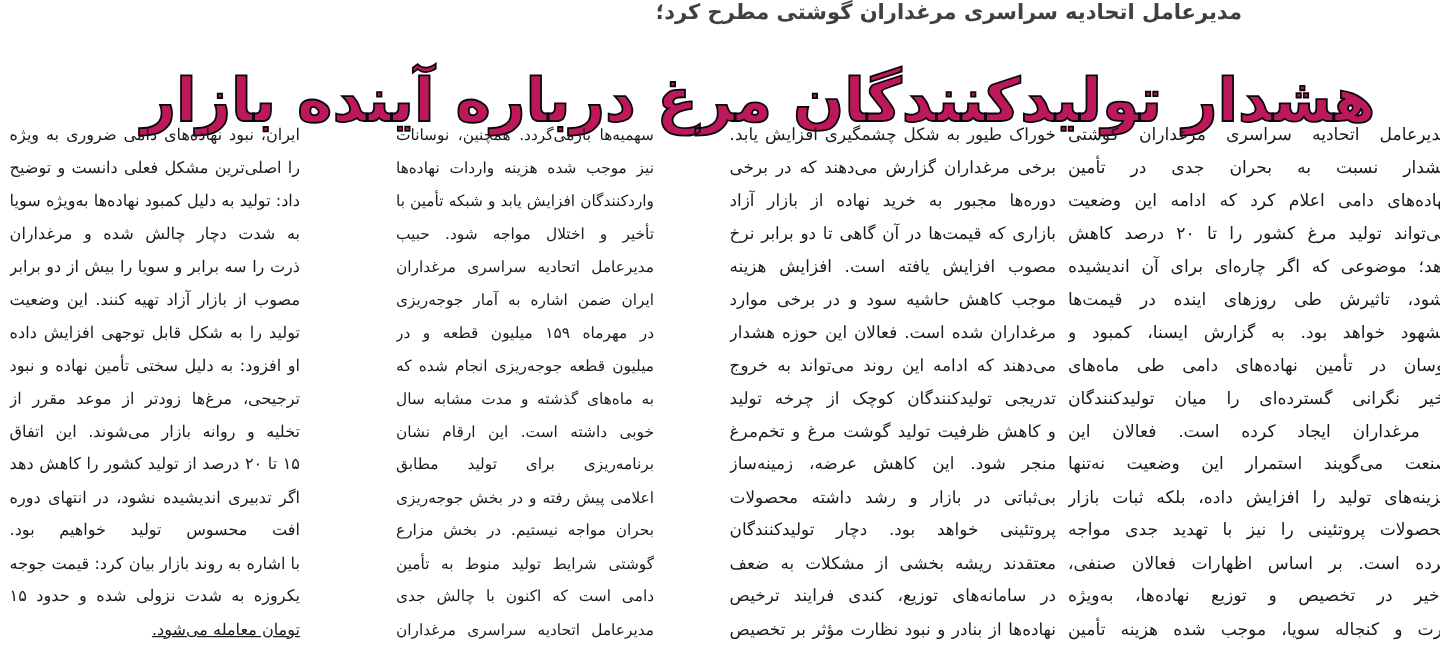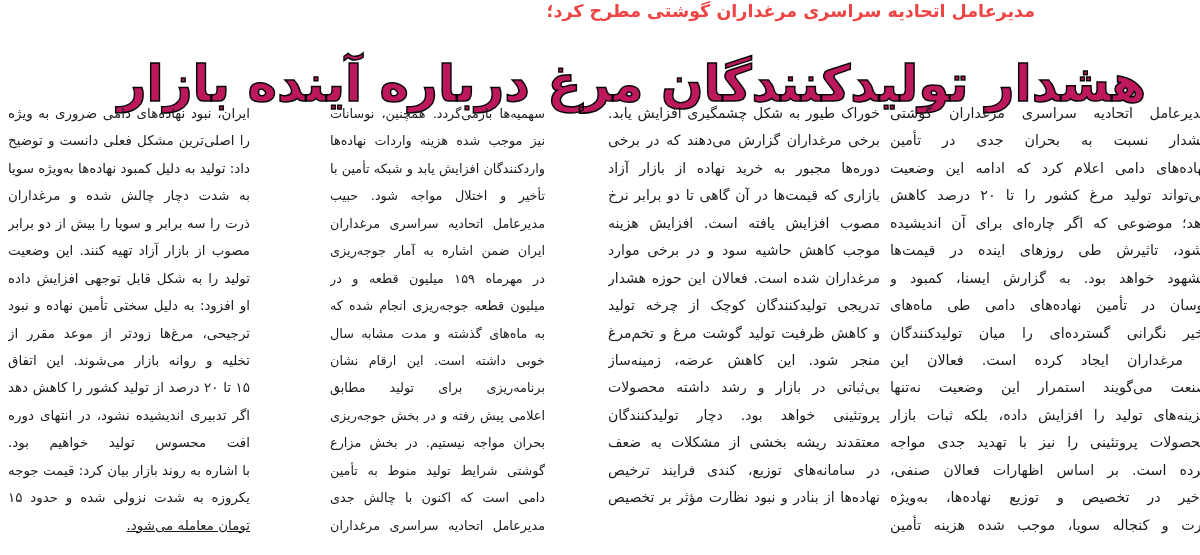--- a/index.html
+++ b/index.html
@@ -9,21 +9,21 @@
     background: #ffffff;
     font-family: "DejaVu Sans", sans-serif;
   }
   .page { position: relative; width: 1200px; height: 555px; direction: rtl; }
 
   .kicker {
     position: absolute;
     top: 1px; right: 165px;
     font-size: 17.5px;
     font-weight: bold;
-    color: #ef4444;
+    color: #404040;
     text-align: right;
   }
   .headline {
     position: absolute;
     top: 21px; left: 0;
     width: 1190px;
     text-align: center;
     font-size: 50px;
     font-weight: bold;
     color: #be185d;
@@ -85,20 +85,21 @@
         <div class="text-line">ذرت و کنجاله سویا، موجب شده هزینه تأمین</div>
       </div>
     <div class="column col-2">
         <div class="text-line">خوراک طیور به شکل چشمگیری افزایش یابد.</div>
         <div class="text-line">برخی مرغداران گزارش می‌دهند که در برخی</div>
         <div class="text-line">دوره‌ها مجبور به خرید نهاده از بازار آزاد شده‌اند؛</div>
         <div class="text-line">بازاری که قیمت‌ها در آن گاهی تا دو برابر نرخ</div>
         <div class="text-line">مصوب افزایش یافته است. افزایش هزینه تولید،</div>
         <div class="text-line">موجب کاهش حاشیه سود و در برخی موارد زیان</div>
         <div class="text-line">مرغداران شده است. فعالان این حوزه هشدار</div>
+        <div class="text-line">می‌دهند که ادامه این روند می‌تواند به خروج</div>
         <div class="text-line">تدریجی تولیدکنندگان کوچک از چرخه تولید</div>
         <div class="text-line">و کاهش ظرفیت تولید گوشت مرغ و تخم‌مرغ</div>
         <div class="text-line">منجر شود. این کاهش عرضه، زمینه‌ساز</div>
         <div class="text-line">بی‌ثباتی در بازار و رشد داشته محصولات</div>
         <div class="text-line">پروتئینی خواهد بود. دچار تولیدکنندگان</div>
         <div class="text-line">معتقدند ریشه بخشی از مشکلات به ضعف</div>
         <div class="text-line">در سامانه‌های توزیع، کندی فرایند ترخیص</div>
         <div class="text-line">نهاده‌ها از بنادر و نبود نظارت مؤثر بر تخصیص</div>
       </div>
     <div class="column col-3">

